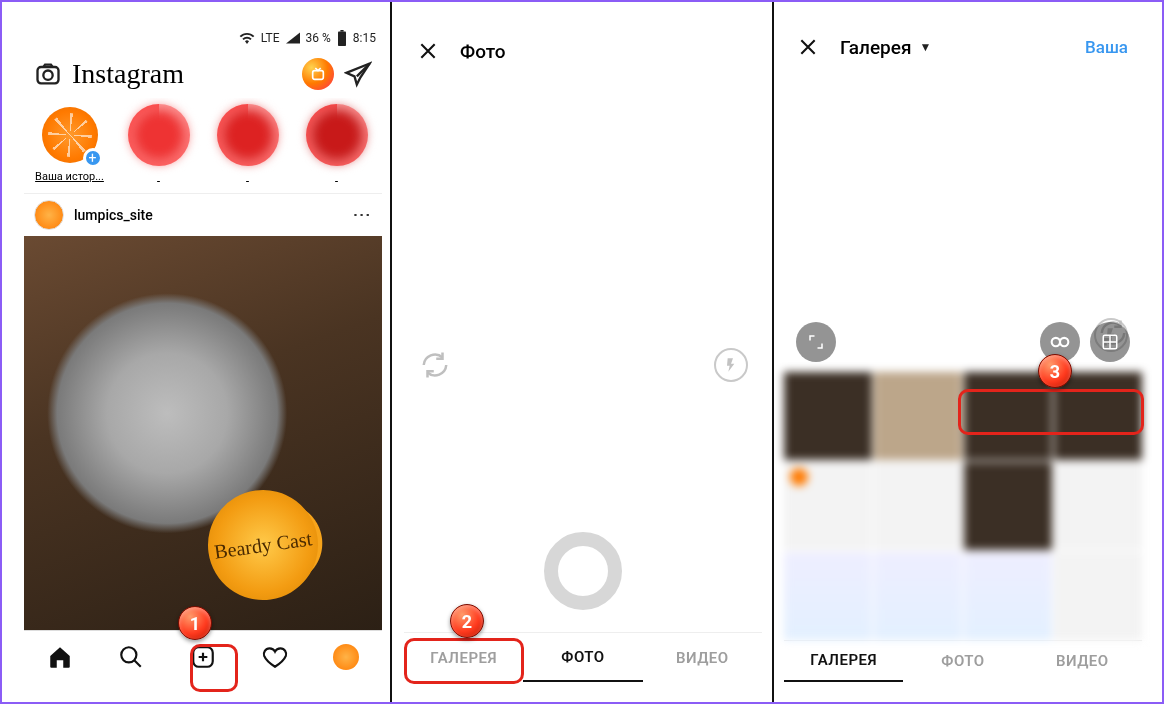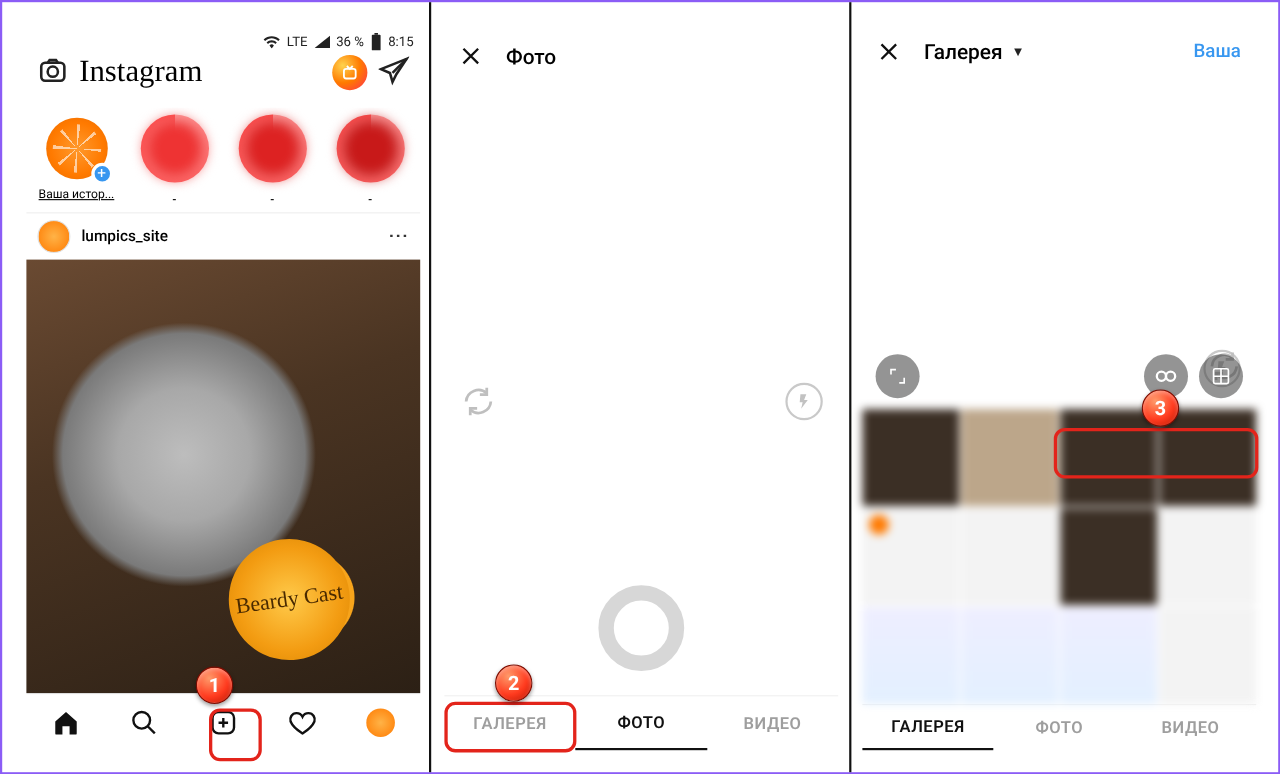--- a/index.html
+++ b/index.html
@@ -47,20 +47,21 @@
     align-items: center;
     gap: 6px;
     padding: 0 6px;
     font-size: 12px;
     color: #222;
   }
   .statusbar svg { display:block; }
   .ig-header {
     height: 48px;
     display: flex;
+    align-items: center;
     gap: 10px;
     padding: 0 10px;
   }
   .ig-header .spacer { flex: 1; }
   .ig-logo {
     font-family: "Brush Script MT", "Segoe Script", cursive;
     font-size: 28px;
     font-weight: 500;
   }
   .igtv-badge {

